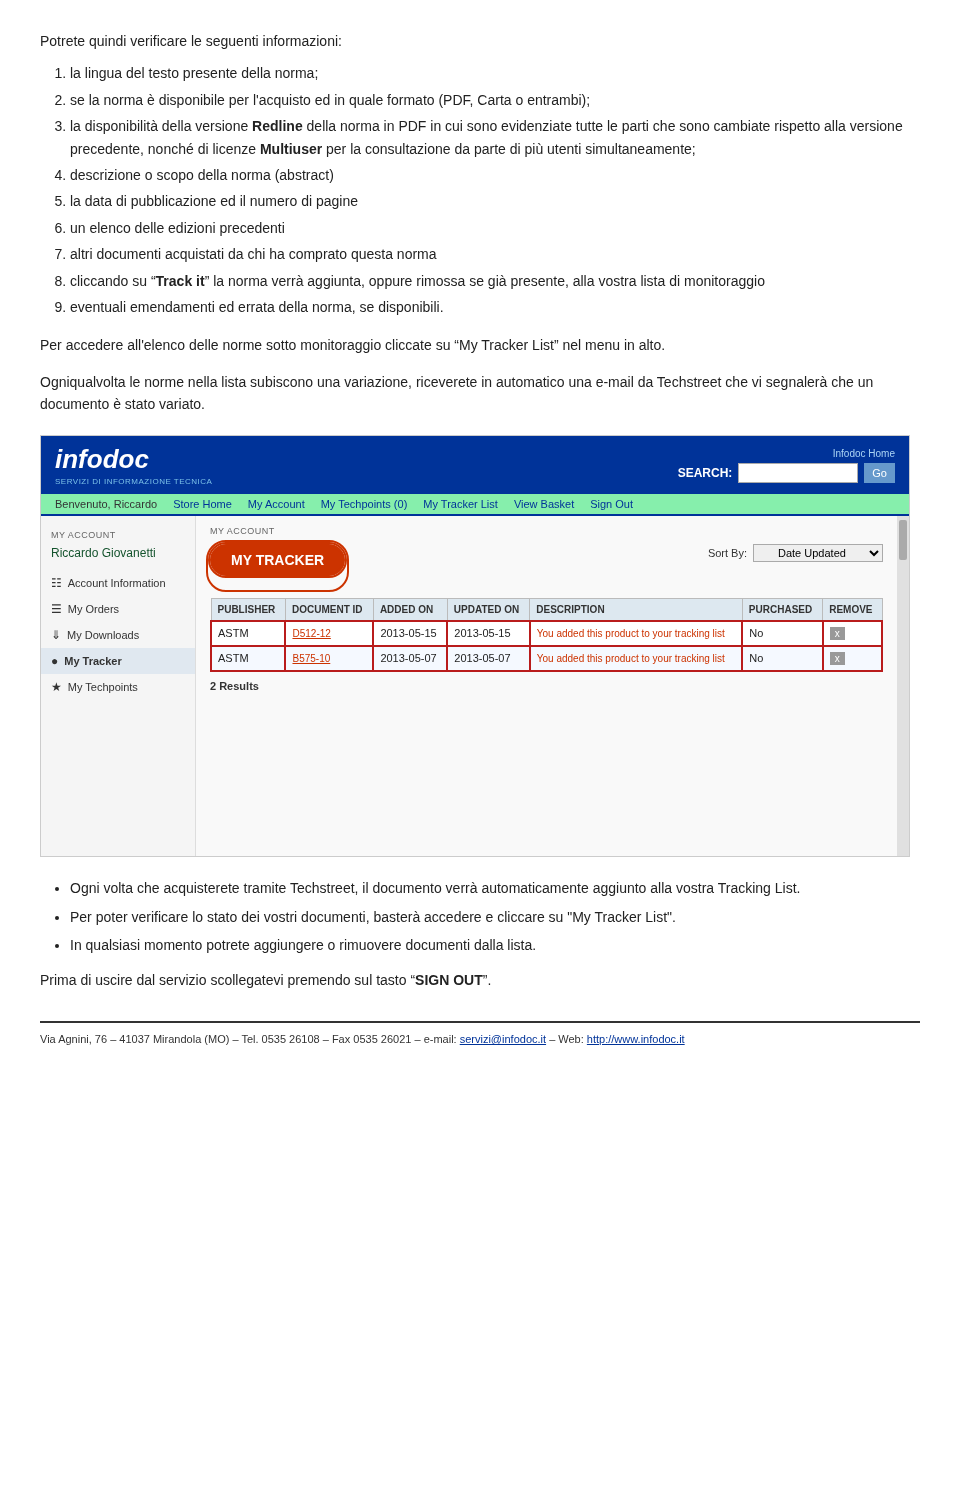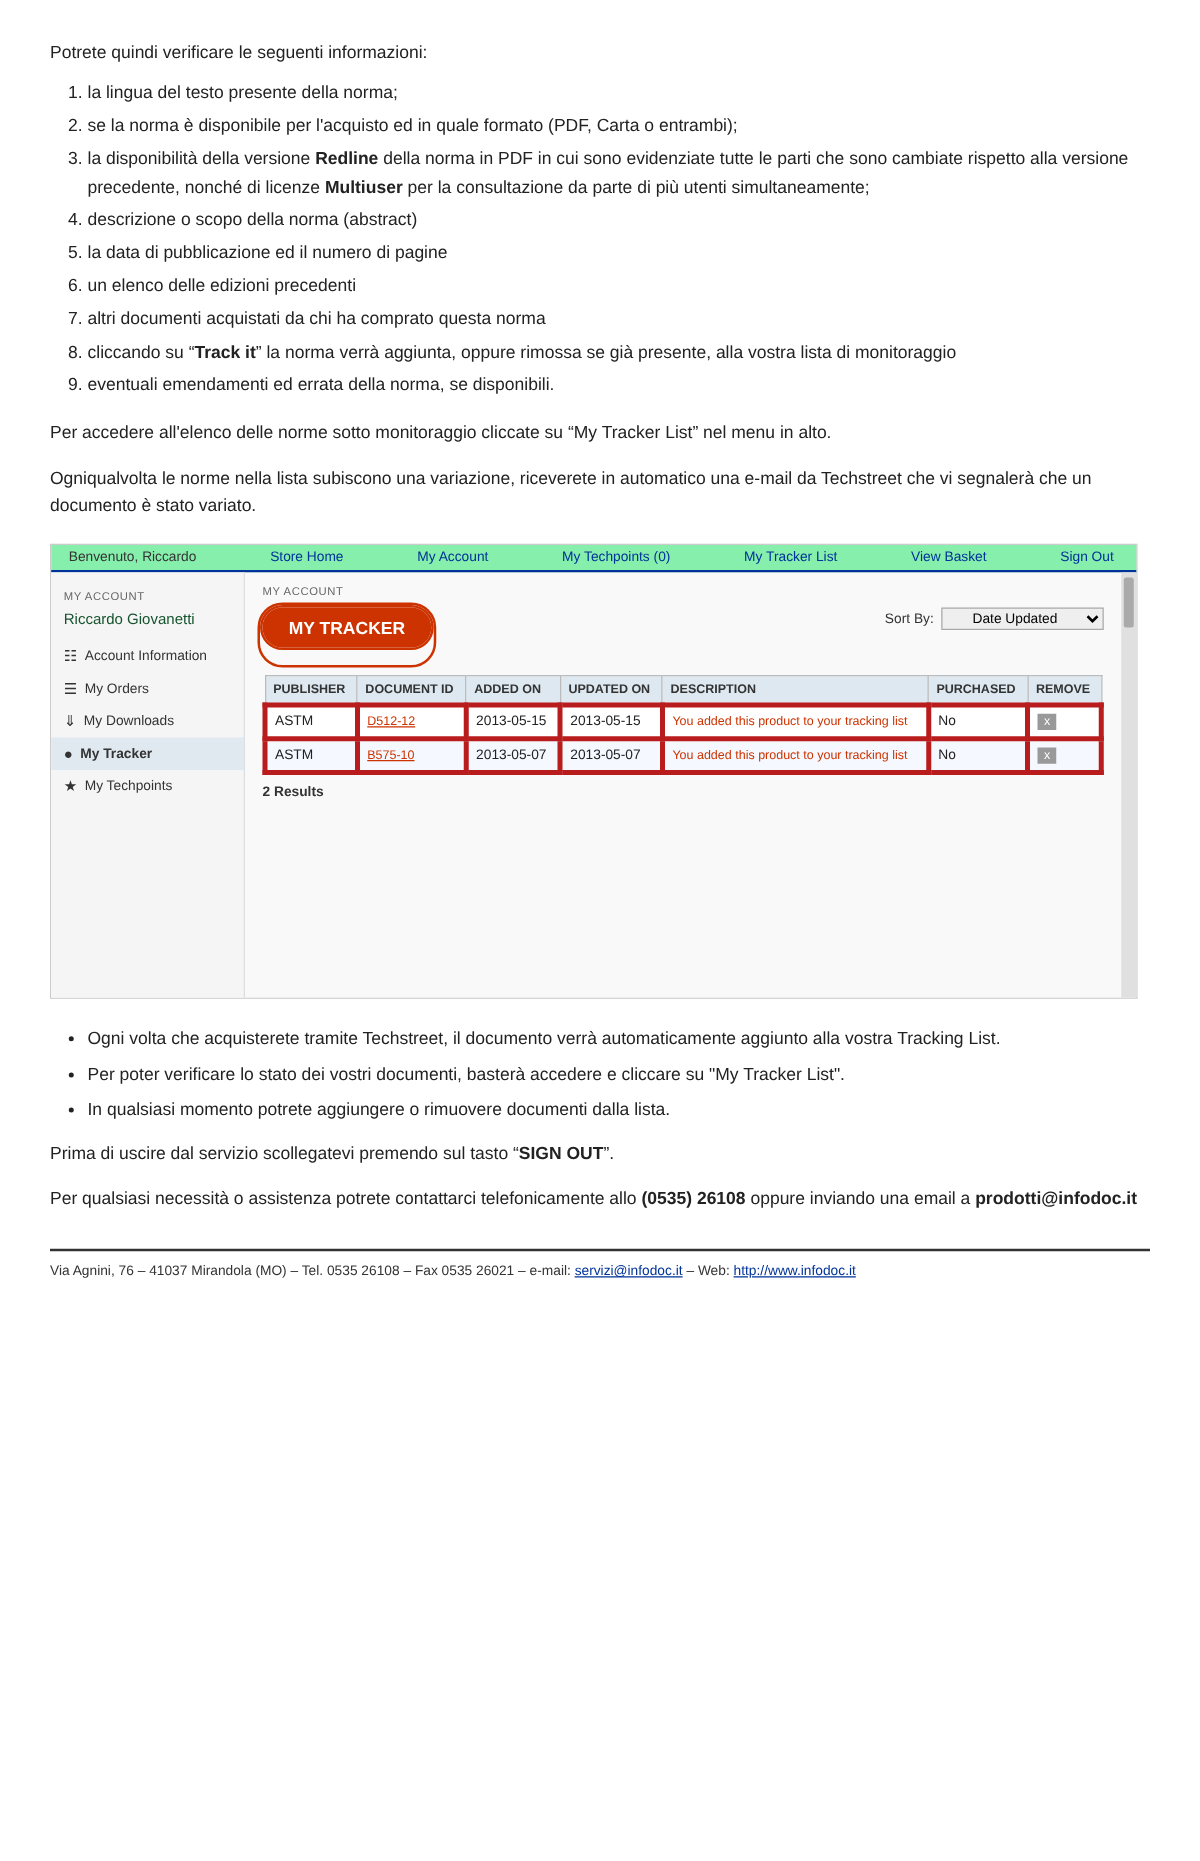--- a/index.html
+++ b/index.html
@@ -77,21 +77,21 @@
     
     .nav-bar {
       background: #86efac;
       border-bottom: 2px solid #003399;
       padding: 4px 14px;
       display: flex;
       gap: 16px;
       font-size: 11px;
     }
     .nav-bar .welcome { color: #333; }
-    .nav-bar a { color: #003399; text-decoration: none; margin-left: 43px; }
+    .nav-bar a { color: #003399; text-decoration: none; }
     
     .content-area {
       display: flex;
       background: #f9f9f9;
       min-height: 340px;
     }
     
     .sidebar {
       width: 155px;
       background: #f5f5f5;
@@ -177,21 +177,21 @@
       background: #dde8f0;
       border: 1px solid #bbb;
       padding: 5px 6px;
       text-align: left;
       font-size: 10px;
       font-weight: bold;
       text-transform: uppercase;
       color: #333;
     }
     .tracker-table td {
-      border: 4px solid #b91c1c;
+      border: 2px solid #b91c1c;
       padding: 5px 6px;
       vertical-align: top;
       background: #fff;
       margin-top: 44px;
     }
     .tracker-table tr:nth-child(even) td { background: #f5f9ff; }
     .desc-link { color: #cc3300; font-weight: normal; font-size: 10px; }
     .remove-btn {
       background: #999;
       color: #fff;
@@ -246,20 +246,36 @@
     <li>cliccando su “<strong>Track it</strong>” la norma verrà aggiunta, oppure rimossa se già presente, alla vostra lista di monitoraggio</li>
     <li>eventuali emendamenti ed errata della norma, se disponibili.</li>
   </ol>
 </div>
 
 <p class="para">Per accedere all'elenco delle norme sotto monitoraggio cliccate su “My Tracker List” nel menu in alto.</p>
 <p class="para">Ogniqualvolta le norme nella lista subiscono una variazione, riceverete in automatico una e-mail da Techstreet che vi segnalerà che un documento è stato variato.</p>
 
 <div class="screenshot-container">
 
+  <div class="infodoc-header">
+    <div class="infodoc-logo">
+      <div class="logo-img">
+        <span style="color:#fff; font-size:26px; font-weight:bold; font-style:italic;">infodoc</span>
+        <span class="logo-subtitle">SERVIZI DI INFORMAZIONE TECNICA</span>
+      </div>
+    </div>
+    <div>
+      <div class="infodoc-home-label">Infodoc Home</div>
+      <div class="search-bar">
+        <span class="search-label">SEARCH:</span>
+        <input class="search-input" type="text" placeholder="" style="">
+        <button class="go-btn">Go</button>
+      </div>
+    </div>
+  </div>
 
   <div class="nav-bar">
     <span class="welcome">Benvenuto, Riccardo</span>
     <a href="#">Store Home</a>
     <a href="#">My Account</a>
     <a href="#">My Techpoints (0)</a>
     <a href="#">My Tracker List</a>
     <a href="#">View Basket</a>
     <a href="#">Sign Out</a>
   </div>
@@ -348,20 +364,19 @@
   </div>
 </div>
 
 <div class="important-section">
   <ul class="bullet-list">
     <li>Ogni volta che acquisterete tramite Techstreet, il documento verrà automaticamente aggiunto alla vostra Tracking List.</li>
     <li>Per poter verificare lo stato dei vostri documenti, basterà accedere e cliccare su "My Tracker List".</li>
     <li>In qualsiasi momento potrete aggiungere o rimuovere documenti dalla lista.</li>
   </ul>
   <p class="para">Prima di uscire dal servizio scollegatevi premendo sul tasto “<strong>SIGN OUT</strong>”.</p>
-  <p class="para">Per qualsiasi necessità o assistenza potrete contattarci telefonicamente allo <strong>(0535) 26108</strong> oppure inviando una email a <strong>prodotti@infodoc.it</strong></p>
 </div>
 
 <div class="footer">
   <div>
     <span>Via Agnini, 76 – 41037 Mirandola (MO) – Tel. 0535 26108 – Fax 0535 26021 – e-mail: </span><a href="#">servizi@infodoc.it</a><span> – Web: </span><a href="#">http://www.infodoc.it</a>
   </div>
 </div>
 
 </body></html>

